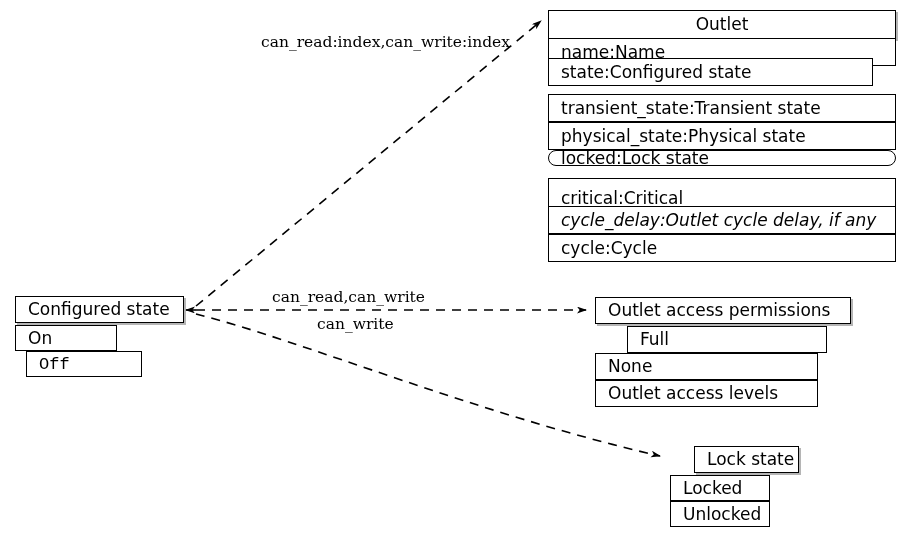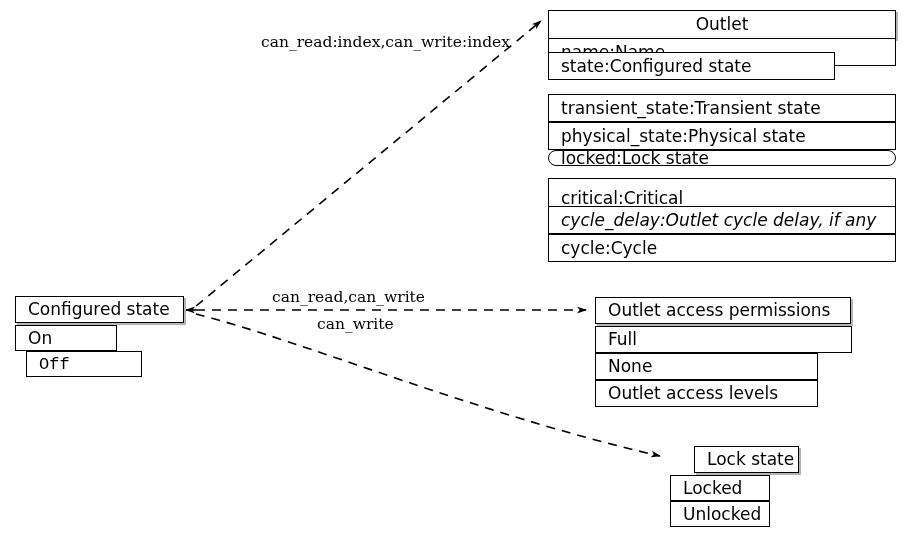--- a/index.html
+++ b/index.html
@@ -96,21 +96,21 @@
 
   <div class="edge-label" style="left:272px; top:290px;">can_read,can_write</div>
 
   <div class="edge-label" style="left:317px; top:317px;">can_write</div>
 
   <div class="node">
     <div class="row title center" style="left:548px; top:10px; width:348px; height:29px;">Outlet</div>
 
     <div class="row left" style="left:548px; top:38px; width:348px; height:28px;">name:Name</div>
 
-    <div class="row left" style="left:548px; top:52px; width:287px; height:28px;">state:Configured state</div>
+    <div class="row left" style="left:548px; top:58px; width:325px; height:28px;">state:Configured state</div>
 
     <div class="row left" style="left:548px; top:94px; width:348px; height:28px;">transient_state:Transient state</div>
 
     <div class="row left" style="left:548px; top:122px; width:348px; height:28px;">physical_state:Physical state</div>
 
     <div class="row left" style="left:548px; top:150px; width:348px; height:16px;border-radius:14px;">locked:Lock state</div>
 
     <div class="row left" style="left:548px; top:178px; width:348px; height:40px;">critical:Critical</div>
 
     <div class="row left" style="left:548px; top:206px; width:348px; height:28px;font-style:italic;">cycle_delay:Outlet cycle delay, if any</div>
@@ -122,21 +122,21 @@
     <div class="row title left" style="left:15px; top:296px; width:169px; height:27px;">Configured state</div>
 
     <div class="row left" style="left:15px; top:325px; width:102px; height:26px;">On</div>
 
     <div class="row left" style="left:26px; top:351px; width:116px; height:26px;font-family:Liberation Mono, monospace;">Off</div>
   </div>
 
   <div class="node">
     <div class="row title left" style="left:595px; top:297px; width:256px; height:27px;">Outlet access permissions</div>
 
-    <div class="row left" style="left:595px; top:326px; width:257px; height:27px;">Full</div>
+    <div class="row left" style="left:627px; top:326px; width:200px; height:27px;">Full</div>
 
     <div class="row left" style="left:595px; top:353px; width:223px; height:27px;">None</div>
 
     <div class="row left" style="left:595px; top:380px; width:223px; height:27px;">Outlet access levels</div>
   </div>
 
   <div class="node">
     <div class="row title left" style="left:670px; top:446px; width:105px; height:27px;margin-left:24px;">Lock state</div>
 
     <div class="row left" style="left:670px; top:475px; width:100px; height:26px;">Locked</div>

